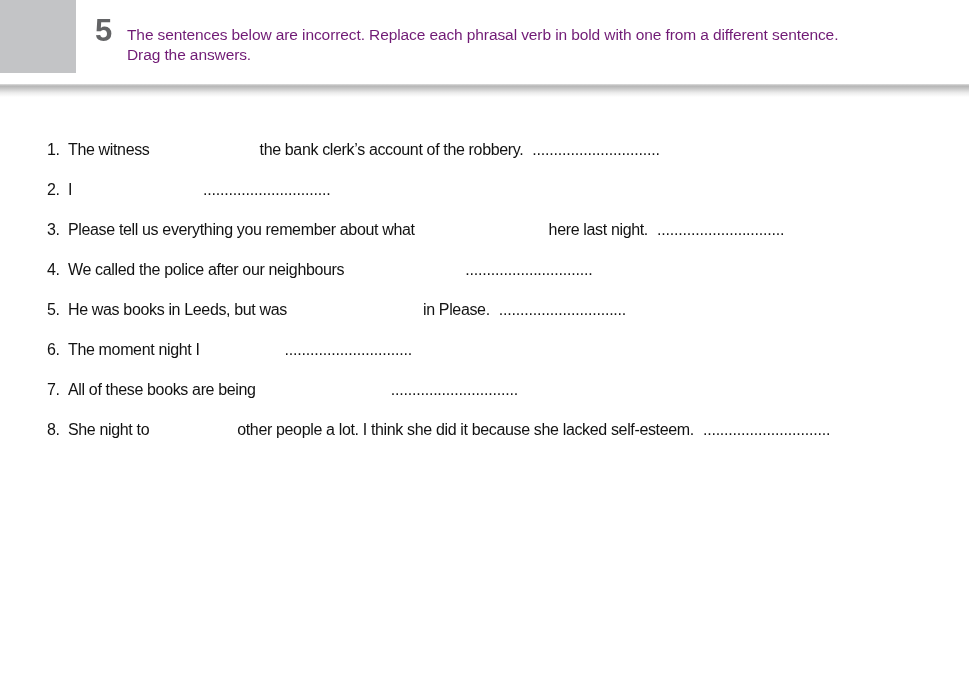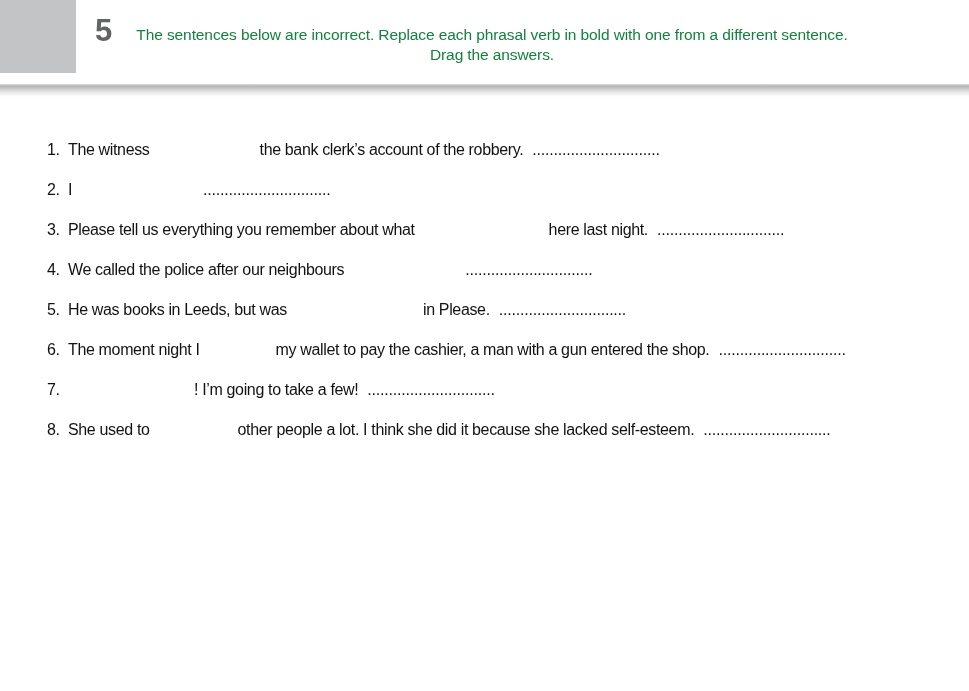--- a/index.html
+++ b/index.html
@@ -20,23 +20,22 @@
   .ex-num {
     position: absolute; left: 95px; top: 13px;
     font-size: 31px; font-weight: bold;
     color: #636466;
     letter-spacing: -0.5px;
   }
   .instructions {
     position: absolute; left: 127px; top: 25px;
     margin: 0; width: 730px;
     font-size: 15.5px; line-height: 20px;
-    color: #15803d;
+    color: #701a75;
     letter-spacing: -0.1px;
-    text-align: center;
   }
   .divider {
     position: absolute; left: 0; top: 84px;
     width: 969px; height: 13px;
     background: linear-gradient(180deg,
       #dedede 0%, #b5b5b5 16%, #c7c7c7 34%,
       #ececec 68%, #ffffff 100%);
   }
   .sentences {
     position: absolute; left: 47px; top: 130px; right: 0;
@@ -112,33 +111,32 @@
       <span class="txt">He was books in Leeds, but was</span>
       <span class="gap" style="width:136px"></span>
       <span class="txt">in Please.</span>
       <span class="dots">..............................</span>
     </div>
 
     <div class="row">
       <span class="num">6.</span>
       <span class="txt">The moment night I</span>
       <span class="gap" style="width:76px"></span>
-      <span class="txt">my wallet to pay the cashier, a man with a gun entered the shop.</span>
       <span class="dots">..............................</span>
     </div>
 
     <div class="row">
       <span class="num">7.</span>
+      <span class="txt">All of these books are being</span>
       <span class="gap" style="width:126px"></span>
-      <span class="txt">! I’m going to take a few!</span>
       <span class="dots">..............................</span>
     </div>
 
     <div class="row">
       <span class="num">8.</span>
-      <span class="txt">She used to</span>
+      <span class="txt">She night to</span>
       <span class="gap" style="width:88px"></span>
       <span class="txt">other people a lot. I think she did it because she lacked self-esteem.</span>
       <span class="dots">..............................</span>
     </div>
 
   </main>
 </div>
 
 </body></html>

